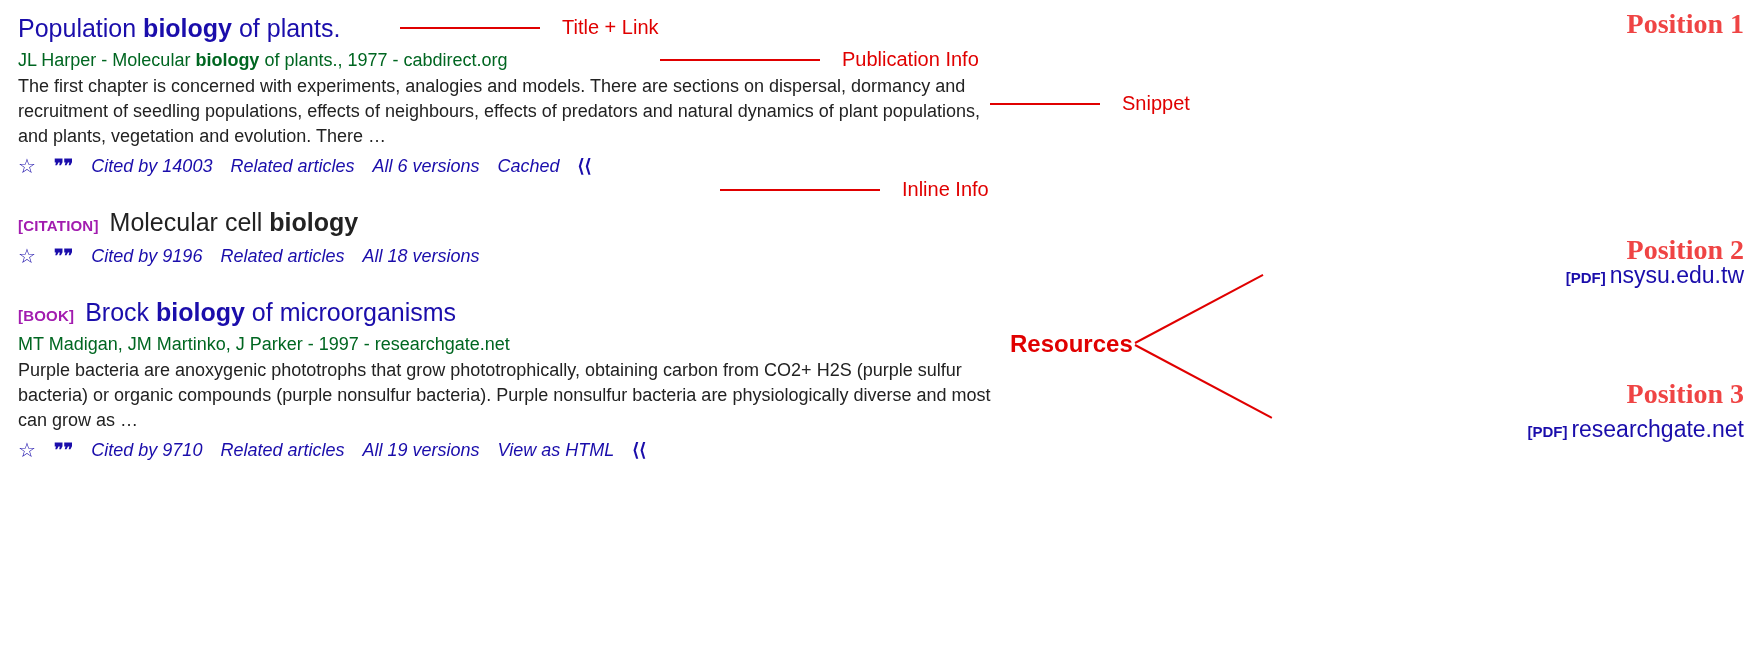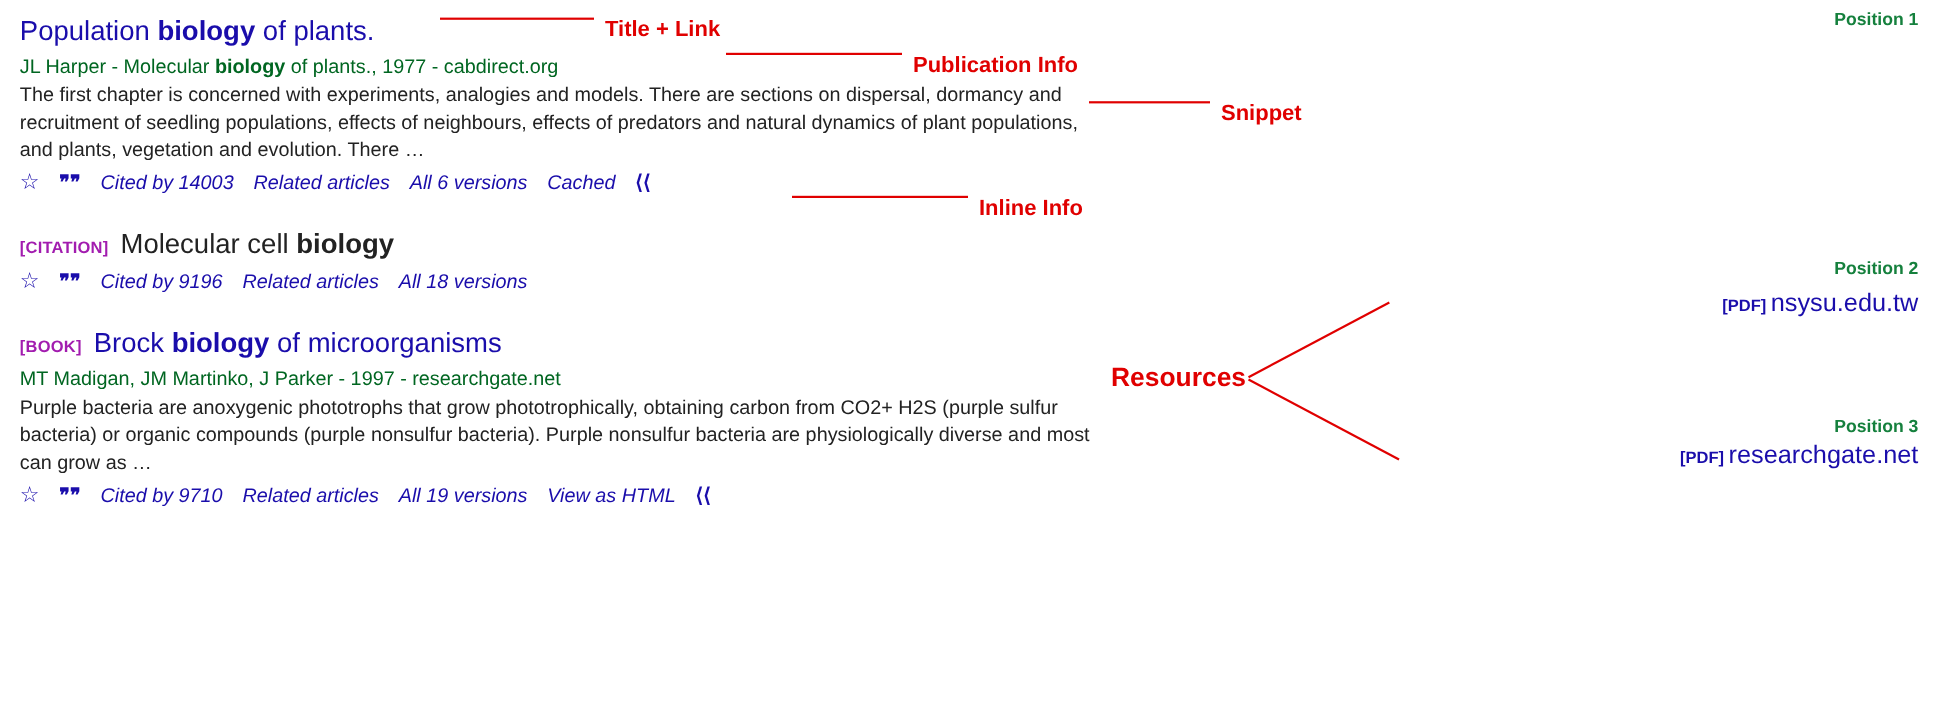--- a/index.html
+++ b/index.html
@@ -83,46 +83,48 @@
     font-weight: bold;
   }
   
   .right-col {
     position: absolute;
     right: 18px;
     width: 520px;
     text-align: right;
   }
   .pos-label {
-    color: #15803d;
-    font-weight: bold;
-    font-size: 16px;
+    color: #ef4444;
+    font-weight: bold;
+    font-size: 28px;
+    font-family: Liberation Serif, serif;
   }
   .resource {
     font-size: 23px;
     color: #1a0dab;
     text-decoration: none;
     white-space: nowrap;
   }
   .resource .pdf {
     font-size: 15px;
     font-weight: bold;
     margin-right: 4px;
     padding-left: 26px;
   }
   .resource .pdf::before { content: "["; }
   .resource .pdf::after  { content: "]"; }
   
   .callout {
     position: absolute;
     color: #e00000;
-    font-weight: bold;
+    font-weight: normal;
     font-size: 20px;
     display: flex;
-    align-items: flex-start;
+    align-items: center;
+    gap: 12px;
   }
   .callout .line {
     height: 2px;
     background: #e00000;
     margin-right: 10px;
   }
   .res-label {
     position: absolute;
     color: #e00000;
     font-weight: bold;
@@ -146,21 +148,21 @@
   <span class="pos-label">Position 2</span>
 </div>
 <div class="right-col" style="top:262px; text-align:right;">
   <a class="resource">
     <span class="pdf">PDF</span><span>nsysu.edu.tw</span>
   </a>
 </div>
 <div class="right-col" style="top:378px;">
   <span class="pos-label">Position 3</span>
 </div>
-<div class="right-col" style="top:400px; text-align:right;">
+<div class="right-col" style="top:416px; text-align:right;">
   <a class="resource">
     <span class="pdf">PDF</span><span>researchgate.net</span>
   </a>
 </div>
 
 <div class="result">
   <div class="title-line">
     <a class="title-link"><span>Population </span><b>biology</b><span> of plants.</span></a>
   </div>
   <div class="pub-info"><span>JL Harper - Molecular </span><b>biology</b><span> of plants., 1977 - cabdirect.org</span></div>

